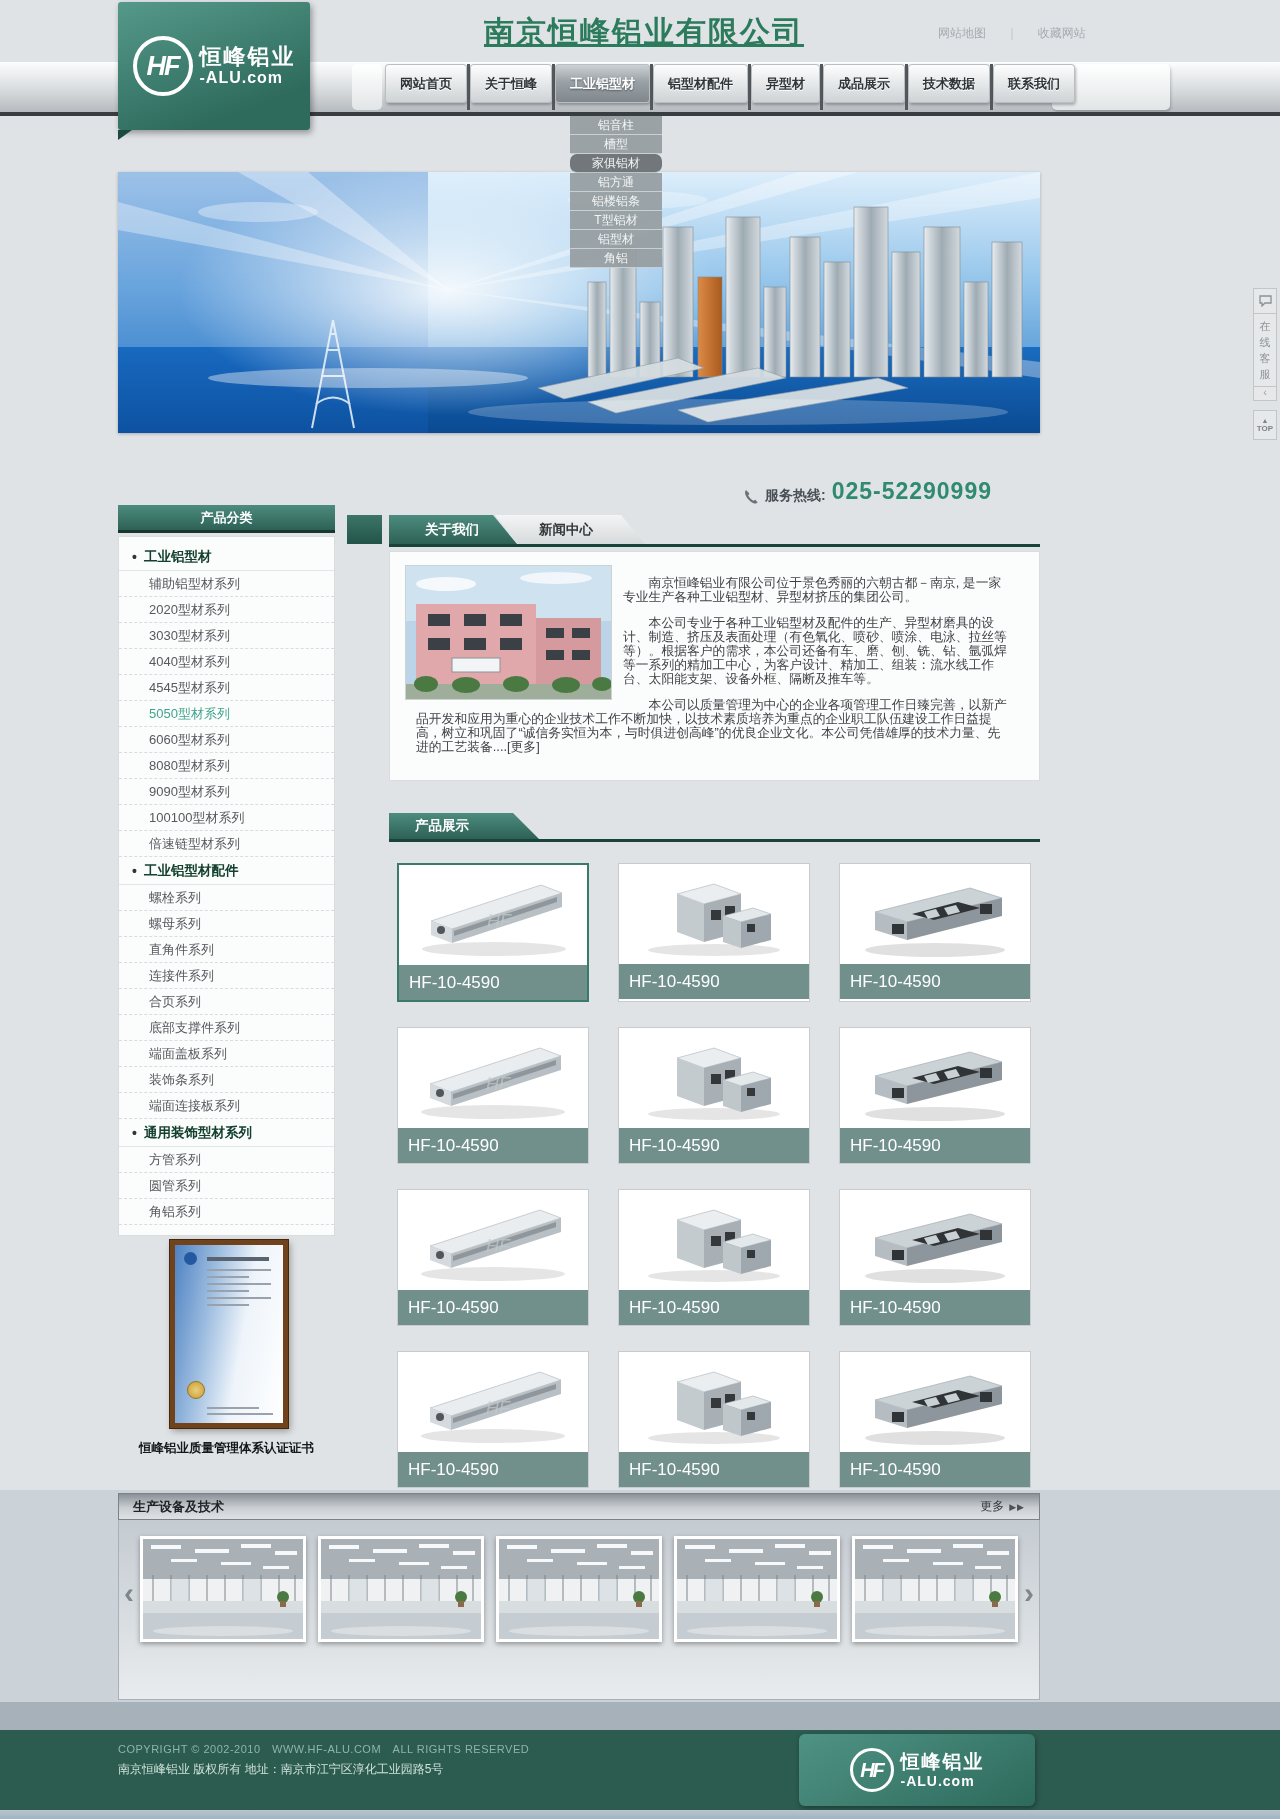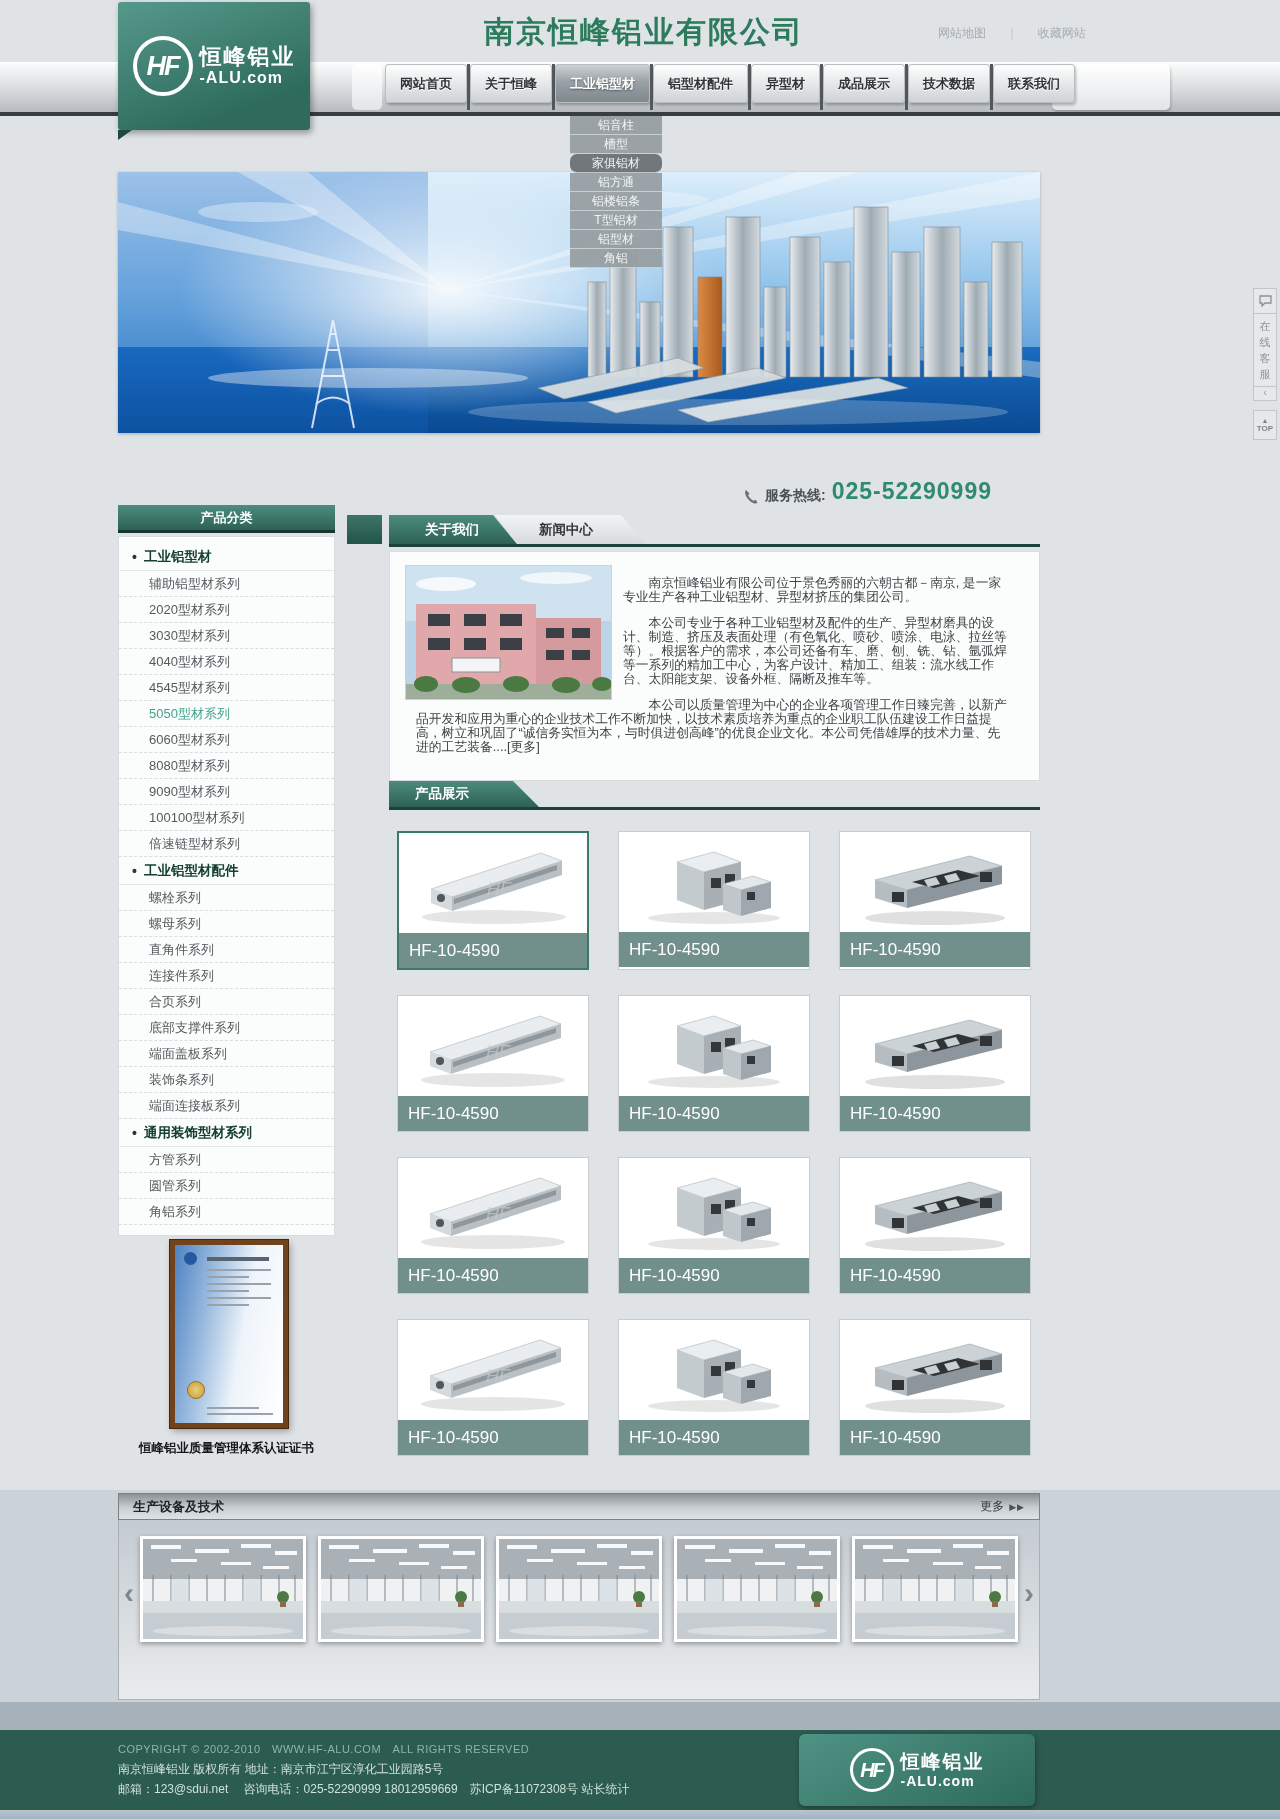--- a/index.html
+++ b/index.html
@@ -2,21 +2,21 @@
 <html><head>
 <meta charset="utf-8">
 <style>
   html,body{margin:0;padding:0;}
   body{width:1280px;height:1819px;position:relative;overflow:hidden;
        background:#e0e3e6;font-family:"Liberation Sans","DejaVu Sans",sans-serif;}
   #page{position:absolute;inset:0;}
 
   
   #site-title{position:absolute;left:484px;top:12px;font-size:30px;font-weight:bold;
-              color:#2b7b5c;letter-spacing:2px;}
+              color:#2b7b5c;letter-spacing:2px;text-decoration:underline;}
   #top-links{position:absolute;left:938px;top:25px;font-size:12px;color:#a3abb0;
              display:flex;gap:20px;align-items:center;}
   #top-links .tl{cursor:pointer;}
   #top-links .sep{color:#b8c0c4;}
 
   #nav-strip{position:absolute;left:0;top:62px;width:1280px;height:50px;
              background:linear-gradient(#fbfcfc,#d7dadd 55%,#b4b9bd);
              border-top:1px solid #fff;}
   #nav-dark{position:absolute;left:0;top:112px;width:1280px;height:4px;background:#383d42;}
   #nav-buttons{position:absolute;left:385px;top:64px;height:46px;display:flex;z-index:10;}
@@ -109,21 +109,21 @@
         background:linear-gradient(#f3f4f5,#d7dadc);
         clip-path:polygon(0 0,calc(100% - 24px) 0,100% 100%,24px 100%);}
   .bar-line{position:absolute;left:0;right:0;top:29px;height:3px;background:#1a443a;}
 
   #about-box{margin-top:6px;border:1px solid #d9dcde;background:#fbfcfc;
         padding:12px 14px 14px;min-height:168px;box-sizing:content-box;}
   #about-box .aphoto{float:left;width:205px;height:133px;margin:2px 12px 4px 2px;
         box-shadow:0 0 0 1px #cdd2d5;}
   #about-box p{margin:12px;font-size:12.8px;line-height:14px;color:#3f4346;text-indent:2em;}
 
-  .secbar{height:28px;position:relative;}
+  .secbar{margin-top:32px;height:28px;position:relative;}
   .ptab{position:absolute;left:0;top:0;height:26px;width:150px;display:flex;align-items:center;
         padding-left:26px;box-sizing:border-box;color:#fff;font-size:13.5px;font-weight:bold;
         background:linear-gradient(#4c8c7e,#2e6156);
         clip-path:polygon(0 0,calc(100% - 26px) 0,100% 100%,0 100%);}
   .secbar .bar-line{top:26px;}
 
   #grid{margin-top:22px;display:grid;grid-template-columns:repeat(3,192px);
         column-gap:29px;row-gap:25px;padding-left:8px;}
   .pcard{width:192px;background:#fff;border:1px solid #c8ccce;box-sizing:border-box;cursor:pointer;}
   .pcard.sel{border:2px solid #3a7a6a;}
@@ -800,21 +800,20 @@
           </svg>
         </span>
         <span class="eq-arrow right">›</span>
     </div>
   </div>
 
   <div id="footer">
     <div id="footer-text">
       <div class="f1">COPYRIGHT © 2002-2010　WWW.HF-ALU.COM　ALL RIGHTS RESERVED</div>
       <div class="f2">南京恒峰铝业 版权所有 地址：南京市江宁区淳化工业园路5号</div>
-      <div class="f3">邮箱：123@sdui.net　 咨询电话：025-52290999 18012959669　苏ICP备11072308号 站长统计</div>
     </div>
     <div id="footer-logo">
       <span class="logo-mark">HF</span>
       <span class="logo-texts">
         <span class="logo-cn">恒峰铝业</span>
         <span class="logo-domain">-ALU.com</span>
       </span>
     </div>
   </div>
   <div id="bottom-strip"></div>

